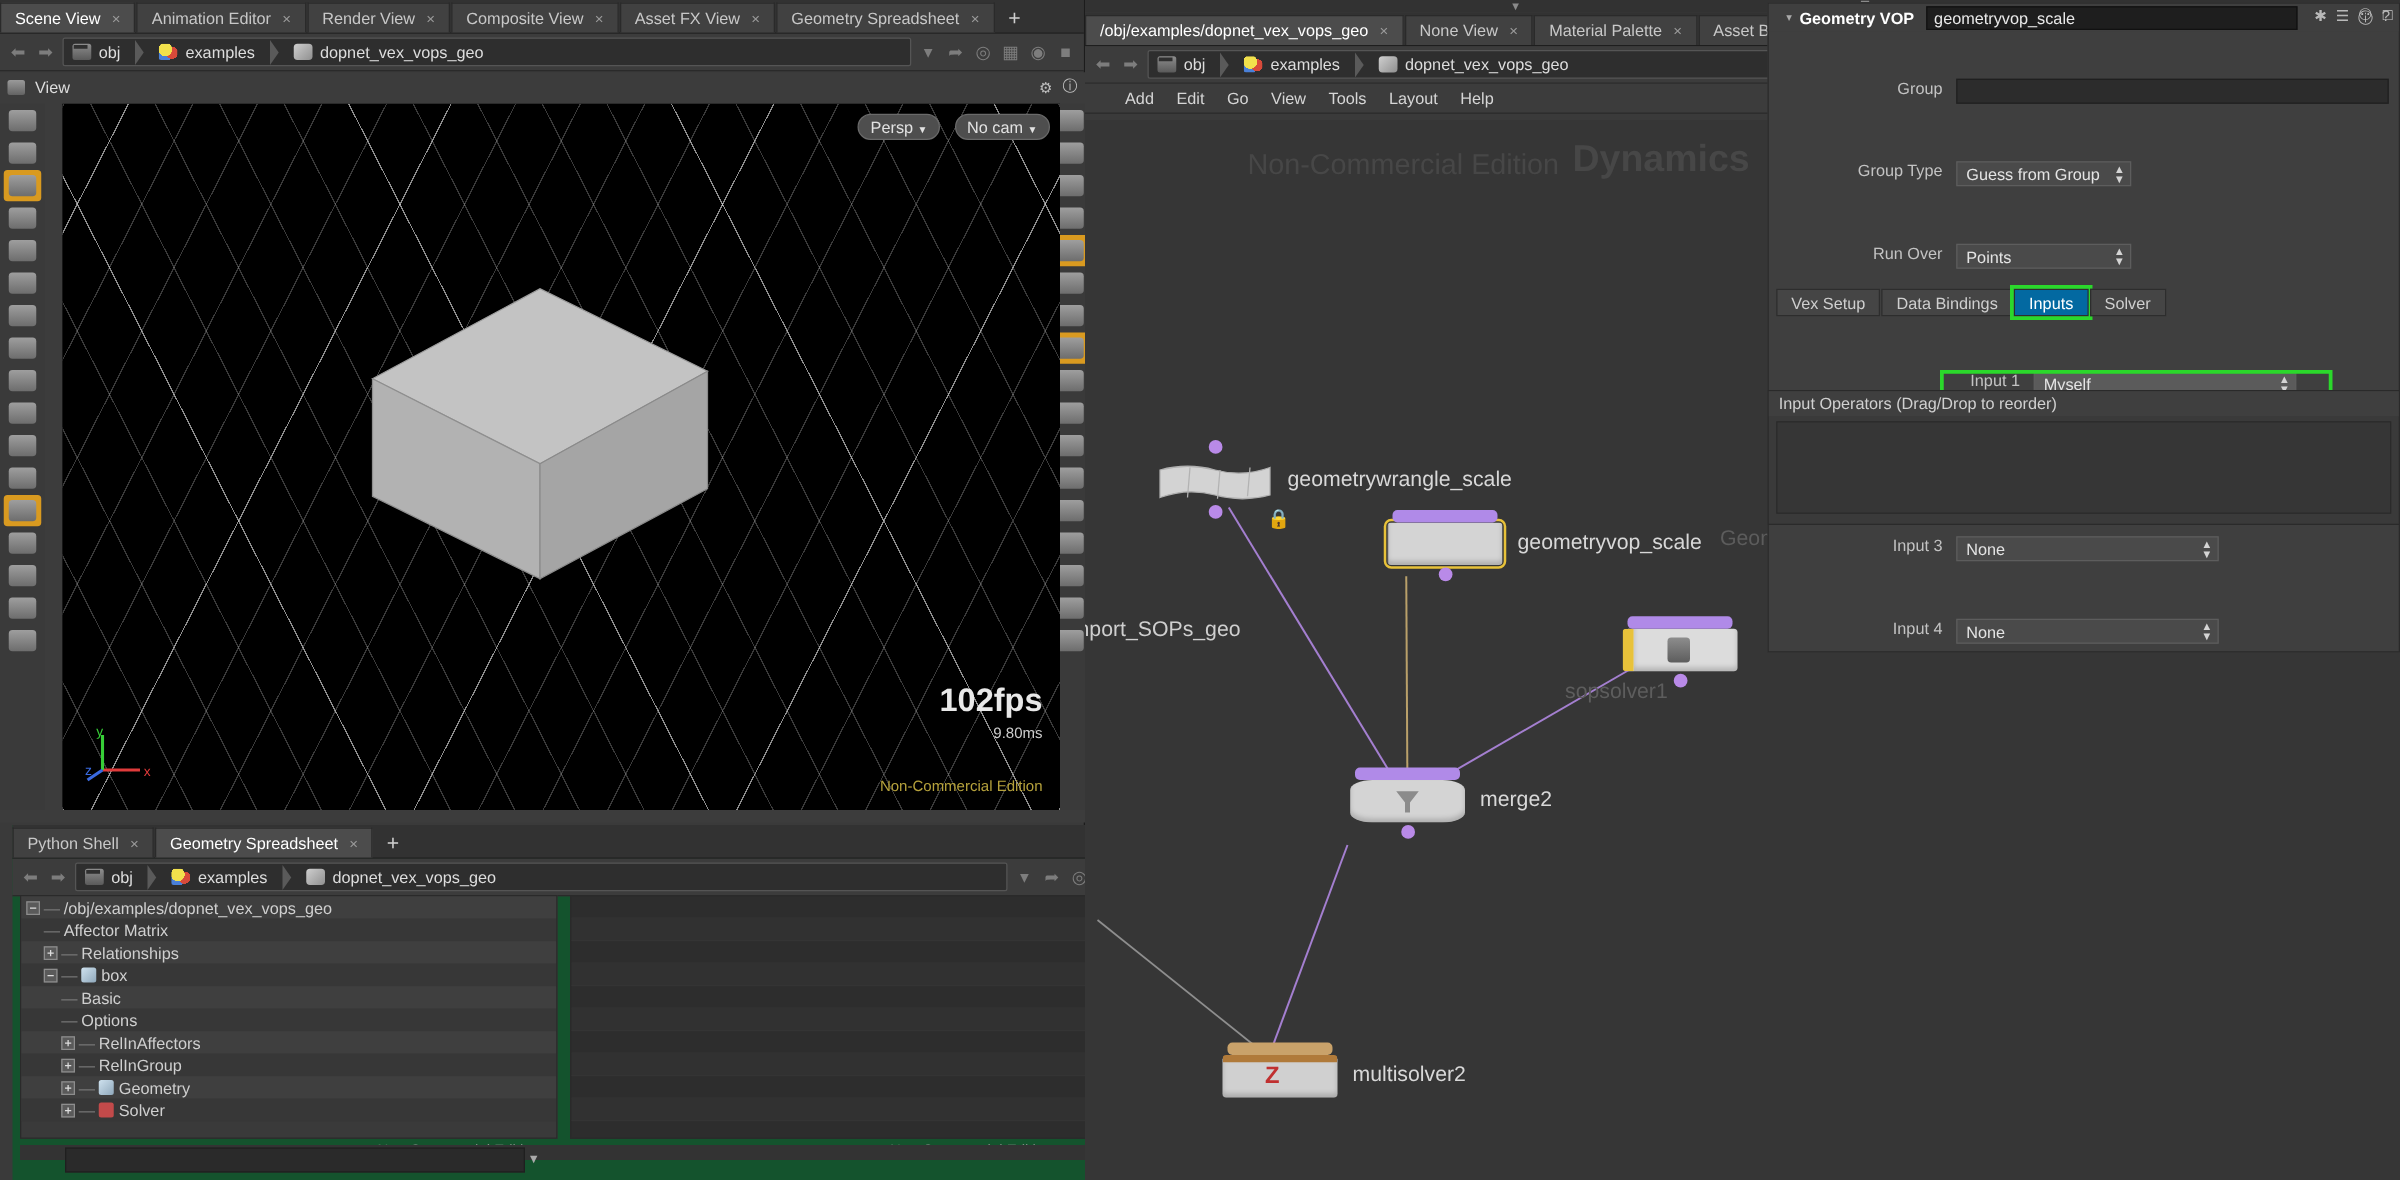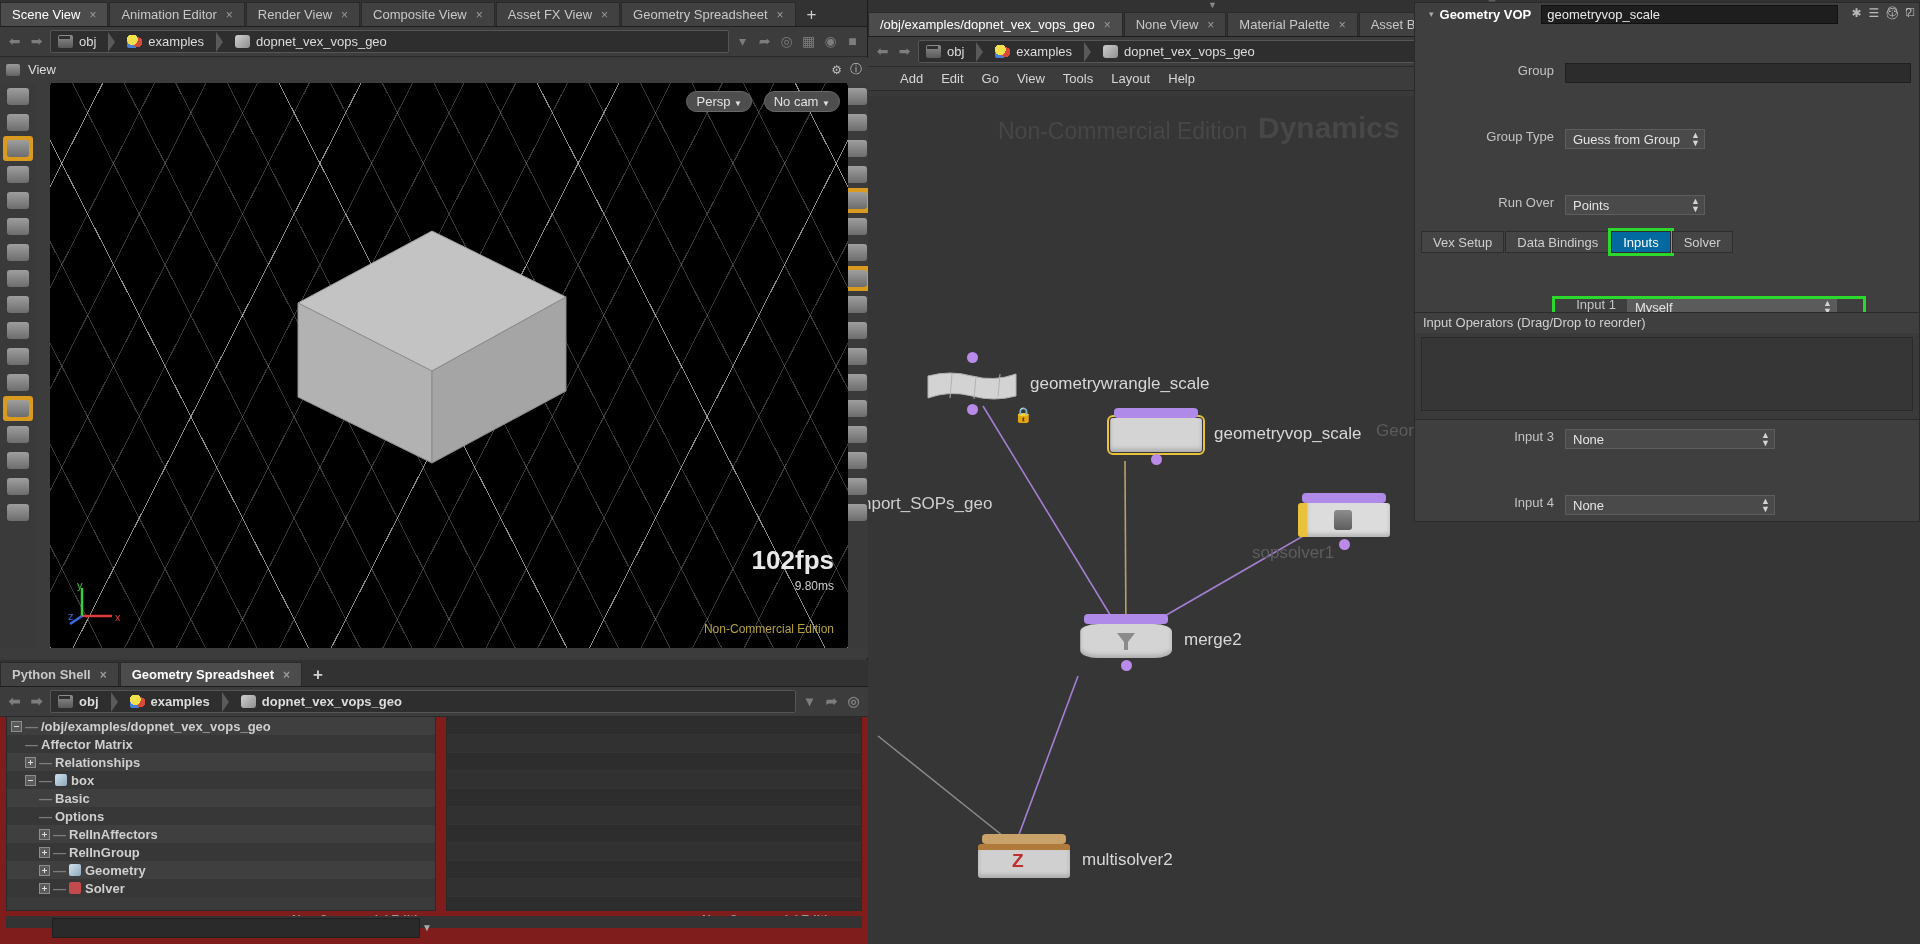--- a/index.html
+++ b/index.html
@@ -86,21 +86,21 @@
   .nced{ position:absolute; right:14px; bottom:12px; font-size:12px; color:#b6a23c;}
   .axis { position:absolute; left:18px; bottom:18px; width:60px; height:50px; }
 
   .toolcol { position:absolute; left:0; top:25px; width:36px; height:565px; background:#3a3a3a;}
   .toolcol2{ position:absolute; right:0; top:25px; width:30px; height:565px; background:#3a3a3a;}
   .tbtn { width:30px; height:25px; margin:1px 3px; border-radius:3px; position:relative;}
   .tbtn.on { background:#d99a20; }
   .tbtn .g { position:absolute; inset:4px; border-radius:3px;
              background:linear-gradient(#9e9e9e,#6d6d6d); }
 
-  .sheetpane { position:absolute; left:0; top:660px; width:868px; height:284px; background:#7f1d1d;font-weight:bold;}
+  .sheetpane { position:absolute; left:10px; top:660px; width:868px; height:284px; background:#14532d;}
   .treewrap { position:absolute; left:6px; top:56px; width:430px; height:195px;
               background:#3a3a3a; border:1px solid #2a2a2a; overflow:hidden;}
   .trow { height:18px; display:flex; align-items:center; font-size:13px; color:#cfcfcf; padding-left:4px;}
   .trow:nth-child(odd){ background:#3f3f3f;}
   .trow:nth-child(even){ background:#373737;}
   .tbox { width:11px;height:11px;border:1px solid #8d8d8d;background:#5a5a5a;
           display:inline-block;margin-right:3px;position:relative;flex:none;}
   .tbox:before{content:"";position:absolute;left:2px;top:4px;width:5px;height:1px;background:#ddd;}
   .tbox.plus:after{content:"";position:absolute;left:4px;top:2px;width:1px;height:5px;background:#ddd;}
   .tdash { color:#7c7c7c; margin-right:3px;}

